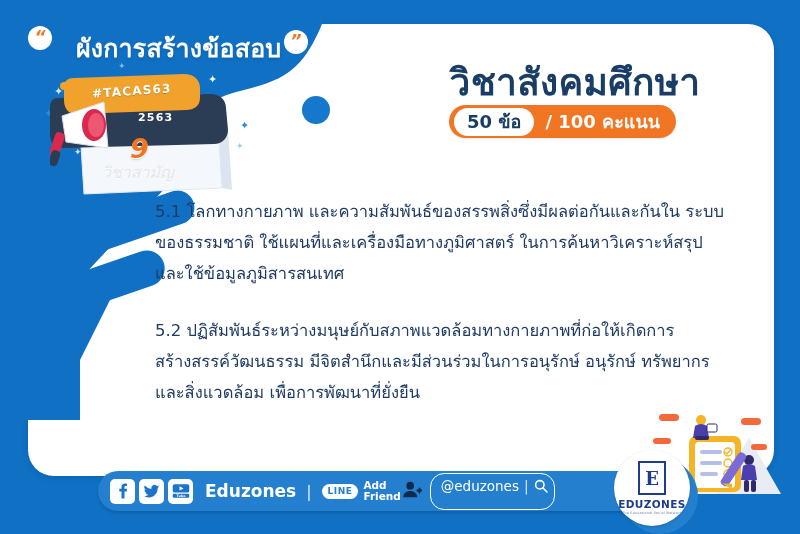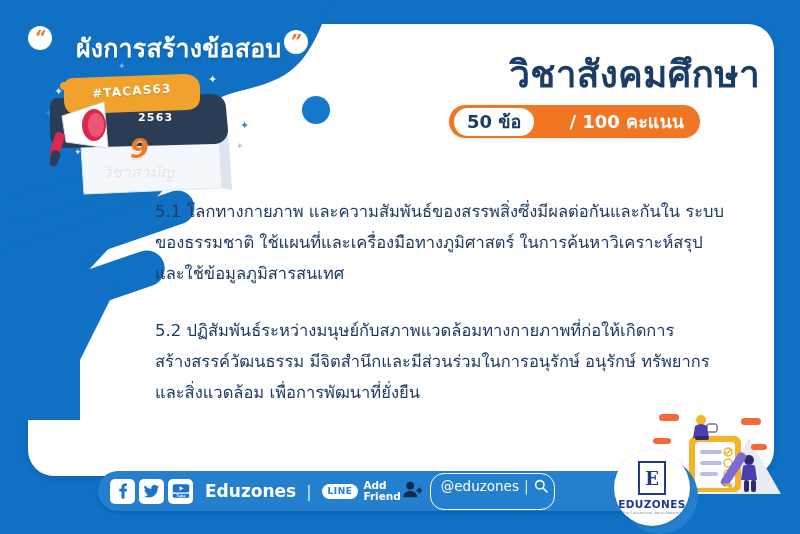--- a/index.html
+++ b/index.html
@@ -77,30 +77,29 @@
     font-weight:normal;text-shadow:0 1px 0 #fff;
   }
 
   
   .spark{position:absolute;color:#CDE6FA;font-size:11px;line-height:1;}
   .spark.w{color:#ffffff;}
   .spark.b{color:#2E8BD8;}
 
   
   .subject-title{
-    position:absolute;left:390px;top:44px;width:370px;
-    text-align:right;font-size:37px;font-weight:bold;color:#1A3D66;
+    position:absolute;left:390px;top:52px;width:370px;
+    text-align:center;font-size:37px;font-weight:bold;color:#1A3D66;
     letter-spacing:.3px;white-space:nowrap;
   }
   .score-pill{
     position:absolute;left:449px;top:105px;
     height:33px;background:#F07623;border-radius:17px;
     display:flex;align-items:center;padding:0 16px 0 5px;
     box-shadow:0 1px 2px rgba(0,0,0,.10);
-    gap:24px;
   }
   .score-inner{
     background:#ffffff;border-radius:14px;
     padding:2px 13px;font-size:18px;font-weight:bold;color:#1A3D66;
     line-height:24px;
   }
   .score-rest{
     color:#ffffff;font-size:18px;font-weight:bold;margin-left:11px;
     white-space:nowrap;
   }

